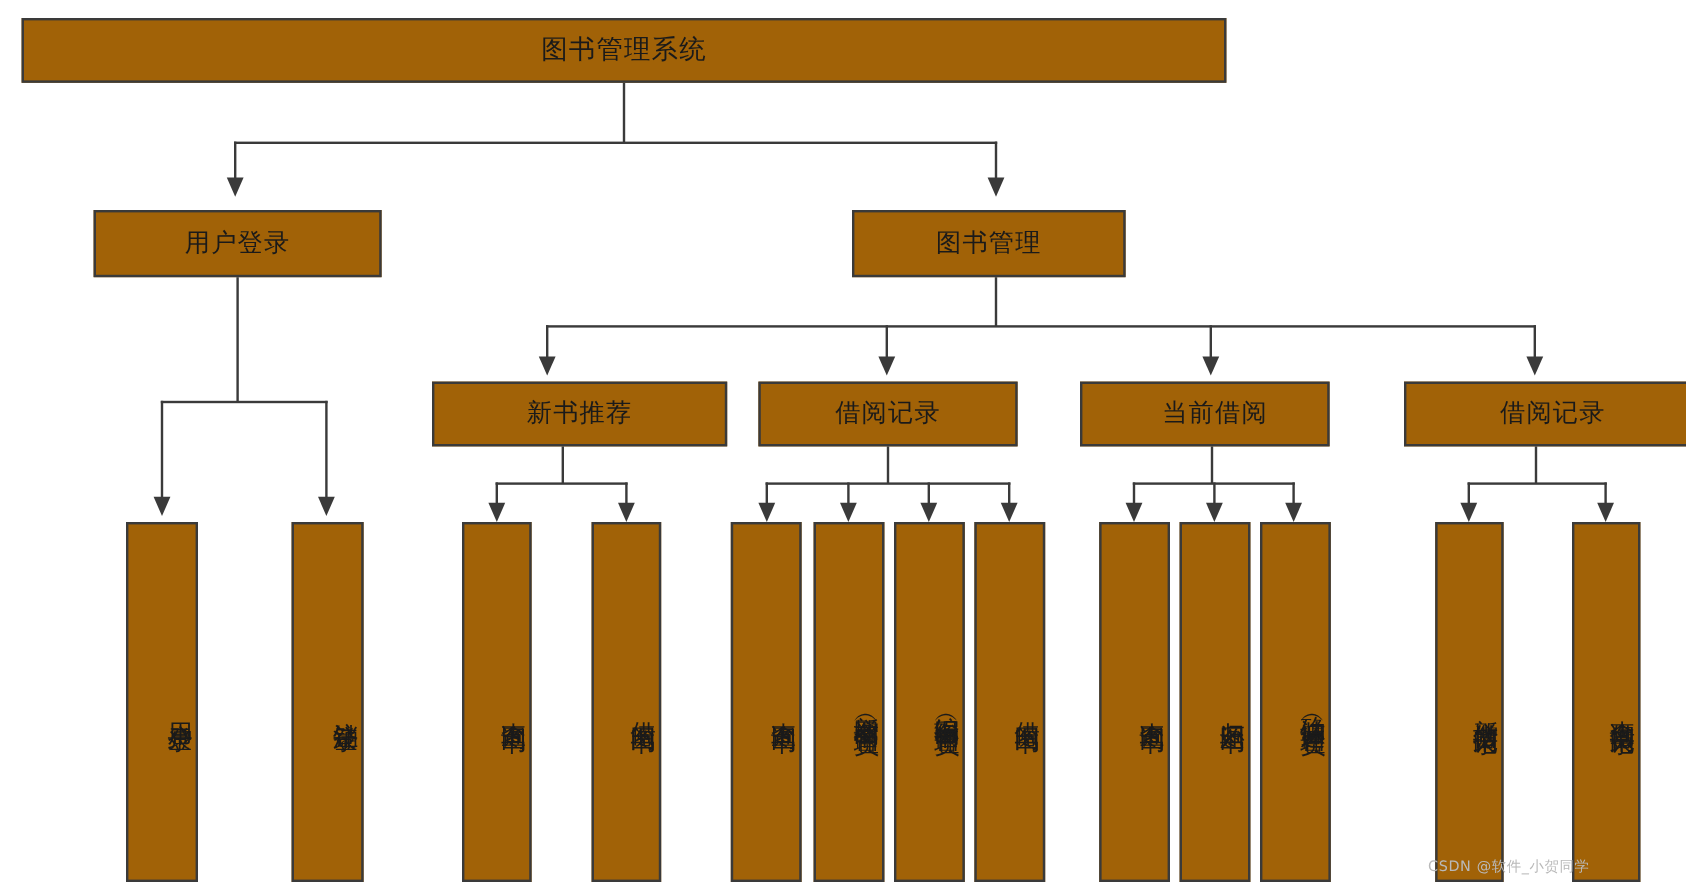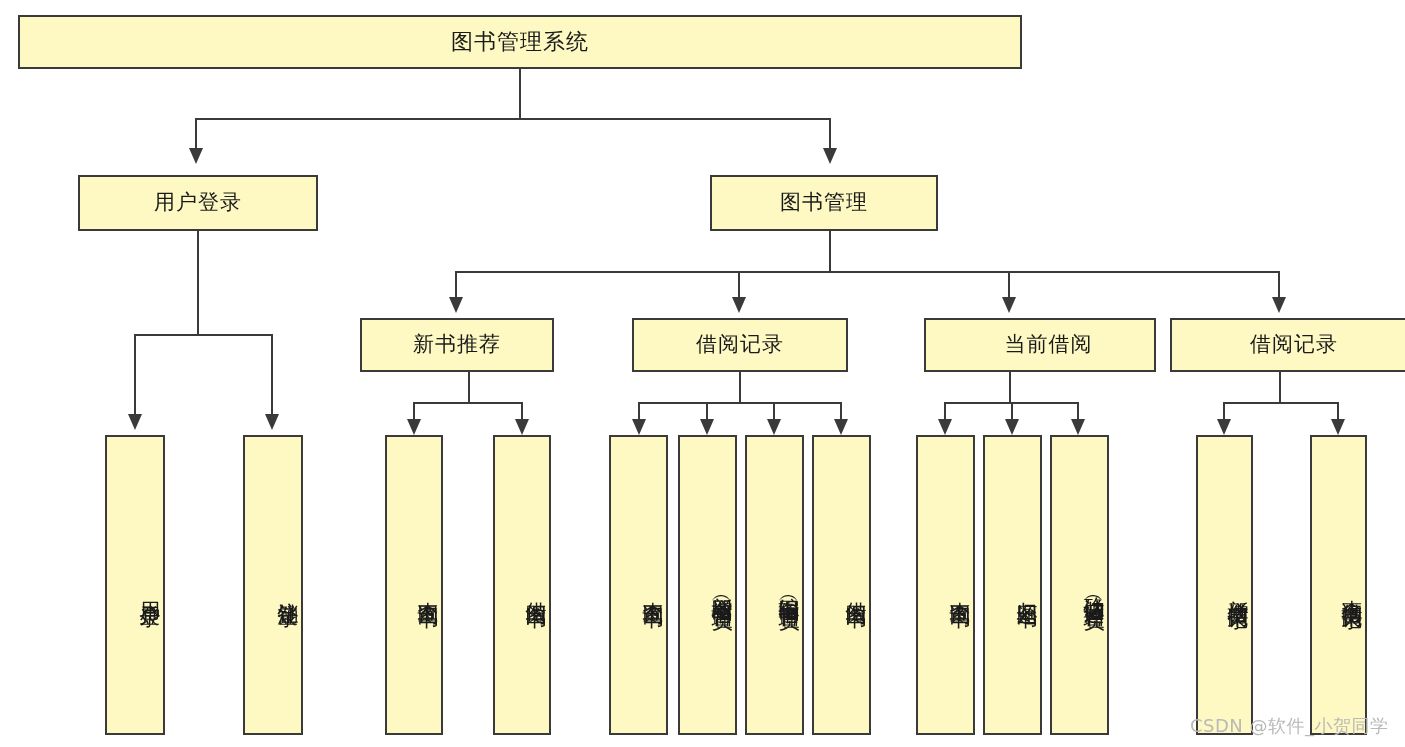--- a/index.html
+++ b/index.html
@@ -13,21 +13,21 @@
     height:747px;
     background:#ffffff;
     overflow:hidden;
   }
 
   
   .node{
     position:absolute;
     box-sizing:border-box;
     border:2px solid #3a3a3a;
-    background:#fef9c3;
+    background:#a16207;
     display:flex;
     align-items:center;
     justify-content:center;
     text-align:center;
   }
   .node.h{
     font-size:21px;
     letter-spacing:1px;
     line-height:1.2;
   }
@@ -61,21 +61,21 @@
     position:absolute;
     width:0;height:0;
     border-left:7px solid transparent;
     border-right:7px solid transparent;
     border-top:16px solid #3a3a3a;
   }
 
   
   #watermark{
     position:absolute;
-    font-size:18px;
+    font-size:12px;
     color:#b9b9b9;
     white-space:nowrap;
     letter-spacing:0.5px;
     pointer-events:none;
   }
 </style>
 </head>
 <body>
 
 <div id="canvas">
@@ -109,23 +109,23 @@
 
   <div class="seg vline" style="left:738px;top:271px;width:2px;height:28px;"></div>
   <div class="arrow" style="left:732px;top:297px;"></div>
 
   <div class="seg vline" style="left:1008px;top:271px;width:2px;height:28px;"></div>
   <div class="arrow" style="left:1002px;top:297px;"></div>
 
   <div class="seg vline" style="left:1278px;top:271px;width:2px;height:28px;"></div>
   <div class="arrow" style="left:1272px;top:297px;"></div>
 
-  <div class="node h" style="left:360px;top:318px;width:194px;height:54px;">新书推荐</div>
+  <div class="node h" style="left:360px;top:318px;width:246px;height:54px;">新书推荐</div>
   <div class="node h" style="left:632px;top:318px;width:216px;height:54px;">借阅记录</div>
-  <div class="node h" style="left:924px;top:318px;width:232px;height:54px;padding-left:17px;">当前借阅</div>
+  <div class="node h" style="left:900px;top:318px;width:208px;height:54px;padding-left:17px;">当前借阅</div>
   <div class="node h" style="left:1170px;top:318px;width:248px;height:54px;">借阅记录</div>
 
   <div class="seg vline" style="left:468px;top:372px;width:2px;height:31px;"></div>
   <div class="seg hline" style="left:413px;top:402px;width:110px;height:2px;"></div>
   <div class="seg vline" style="left:413px;top:402px;width:2px;height:20px;"></div>
   <div class="arrow" style="left:407px;top:419px;"></div>
   <div class="seg vline" style="left:521px;top:402px;width:2px;height:20px;"></div>
   <div class="arrow" style="left:515px;top:419px;"></div>
 
   <div class="seg vline" style="left:739px;top:372px;width:2px;height:31px;"></div>

